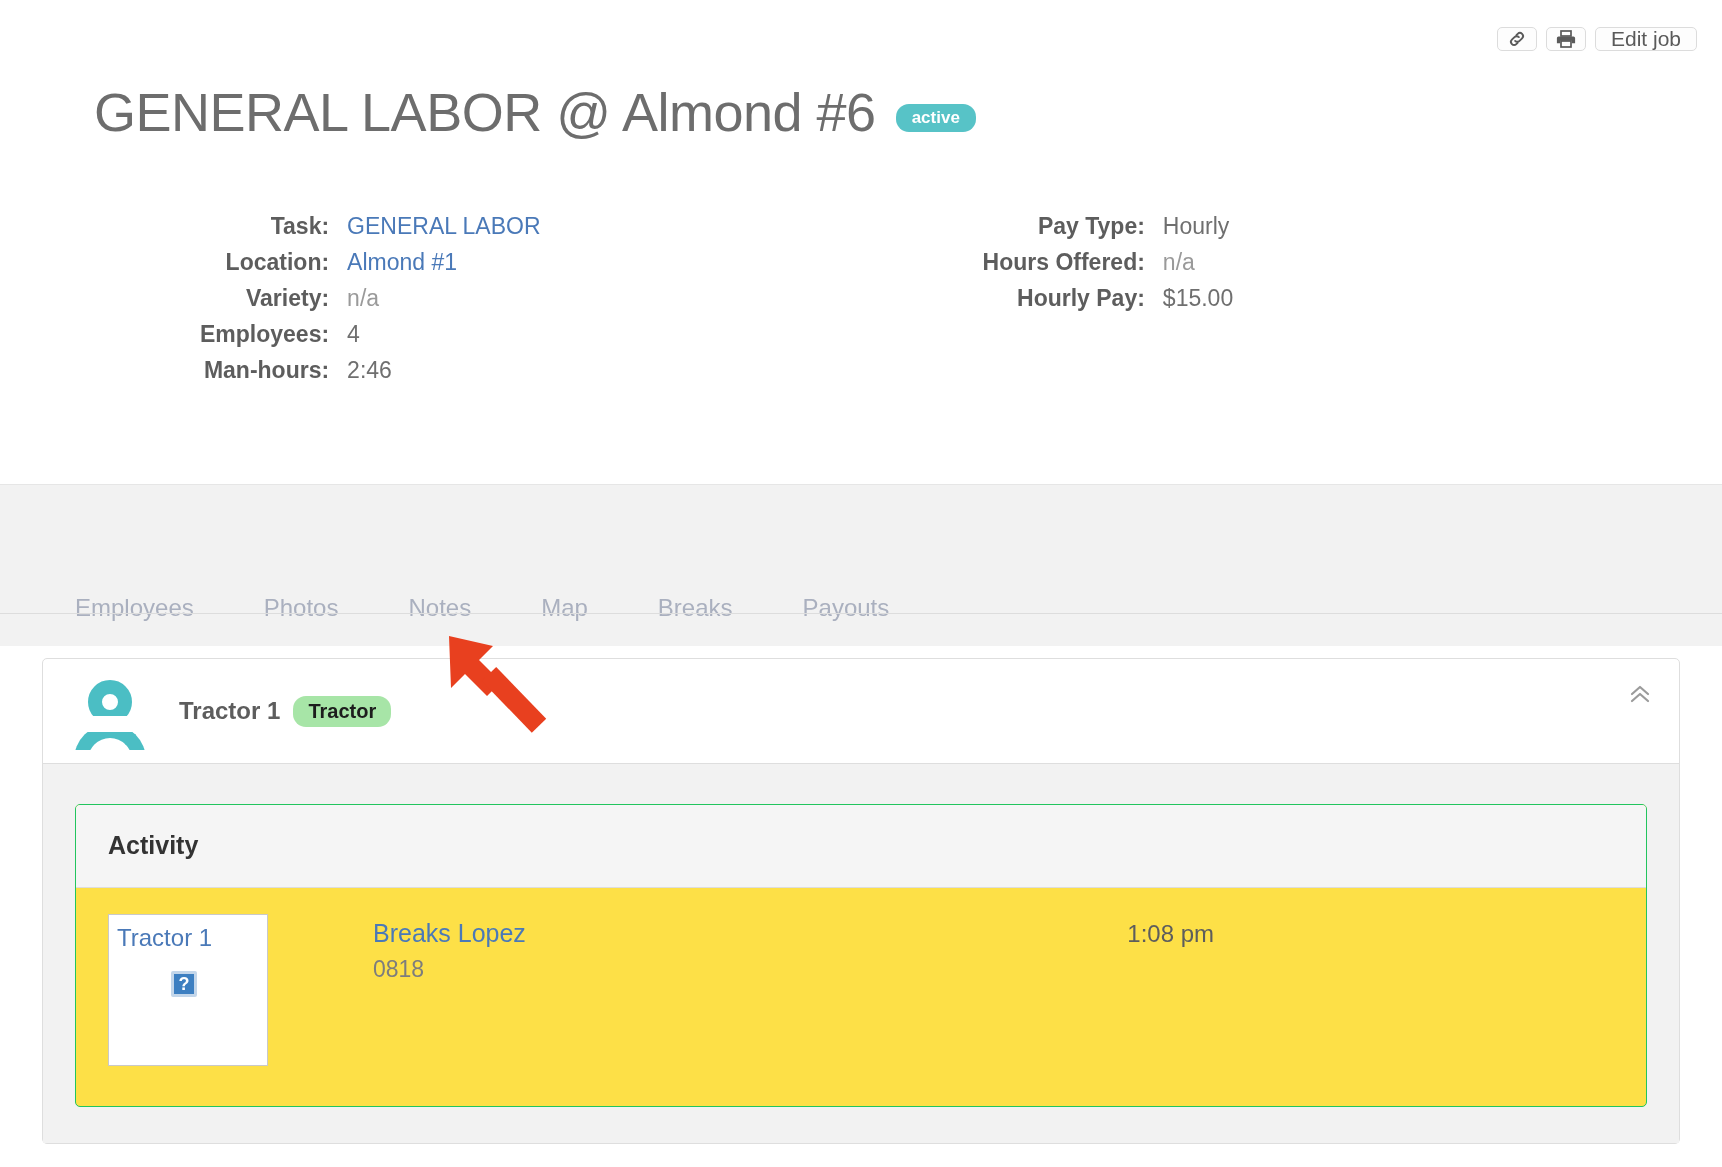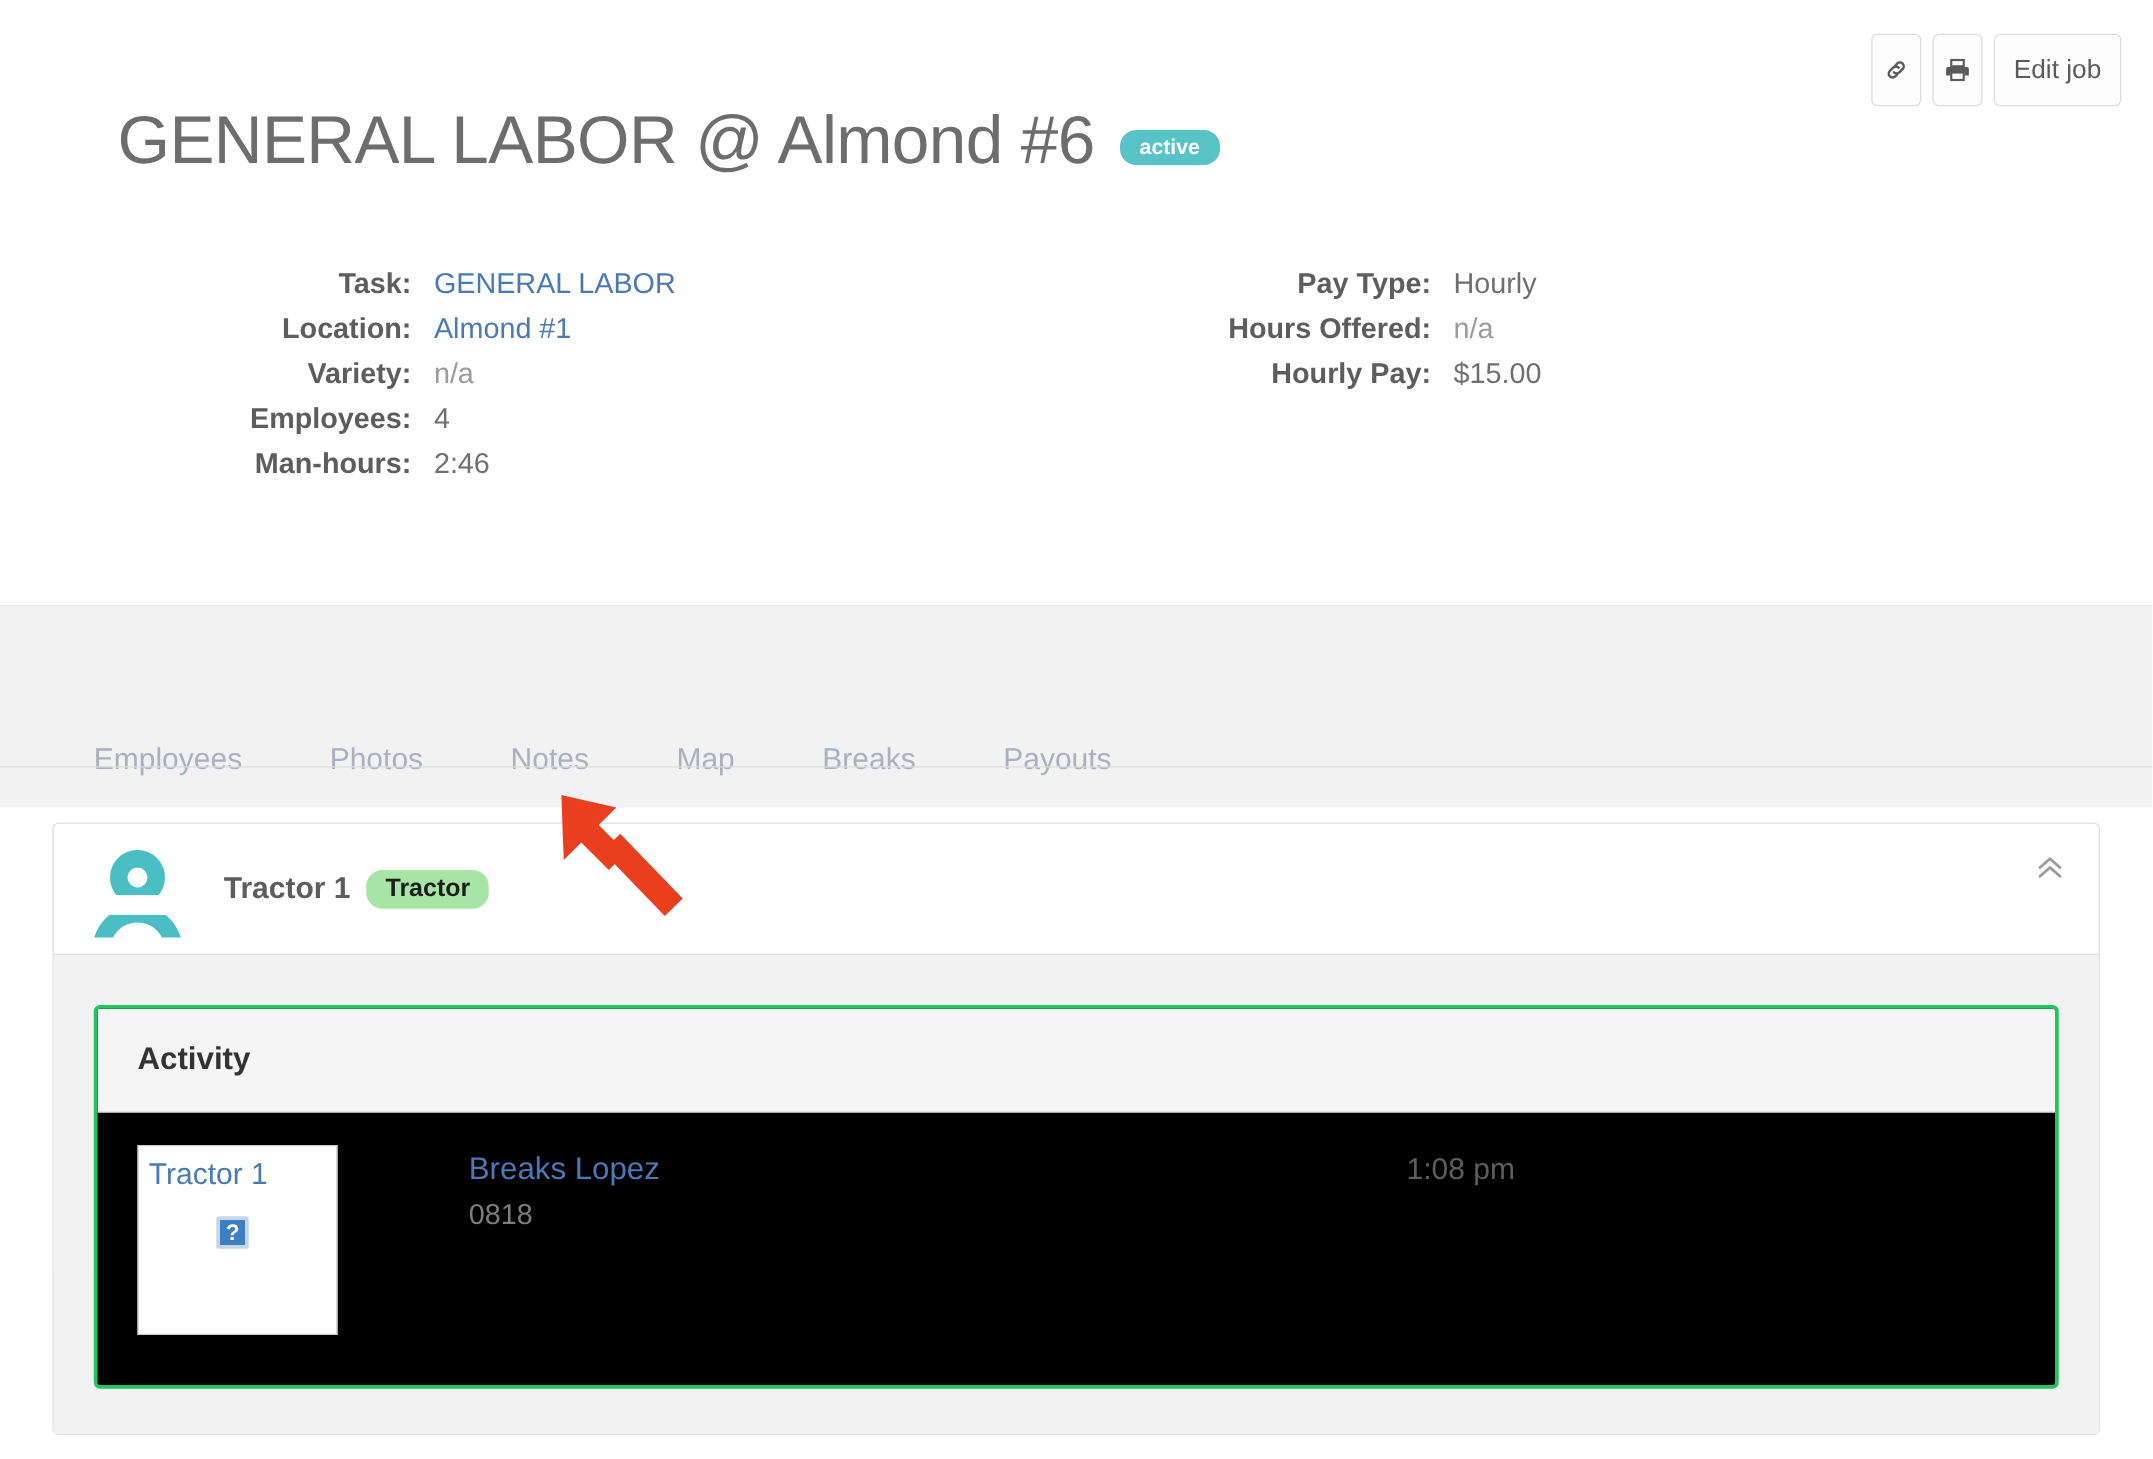--- a/index.html
+++ b/index.html
@@ -22,21 +22,21 @@
     top: 27px;
     right: 25px;
     display: flex;
     align-items: center;
     gap: 9px;
   }
   .tb-btn {
     border: 1px solid #dcdcdc;
     border-radius: 5px;
     background: #fdfdfd;
-    height: 58px;
+    height: 24px;
     min-width: 40px;
     display: flex;
     align-items: center;
     justify-content: center;
     cursor: pointer;
     box-sizing: border-box;
   }
   .tb-btn svg { display: block; }
   .tb-btn.text {
     padding: 0 15px;
@@ -235,23 +235,23 @@
     margin-top: 24px;
   }
 
   
   .card-body {
     background: #f2f2f2;
     border-top: 1px solid #dedede;
     padding: 40px 32px 36px;
   }
   .panel {
-    border: 3px solid #22c55e;
+    border: 1px solid #22c55e;
     border-radius: 5px;
-    background: #000000;
+    background: #fde047;
     overflow: hidden;
   }
   .panel-head {
     background: #f5f5f5;
     border-bottom: 1px solid #dddddd;
     padding: 26px 32px 27px;
     font-size: 25px;
     font-weight: bold;
     color: #333333;
   }

